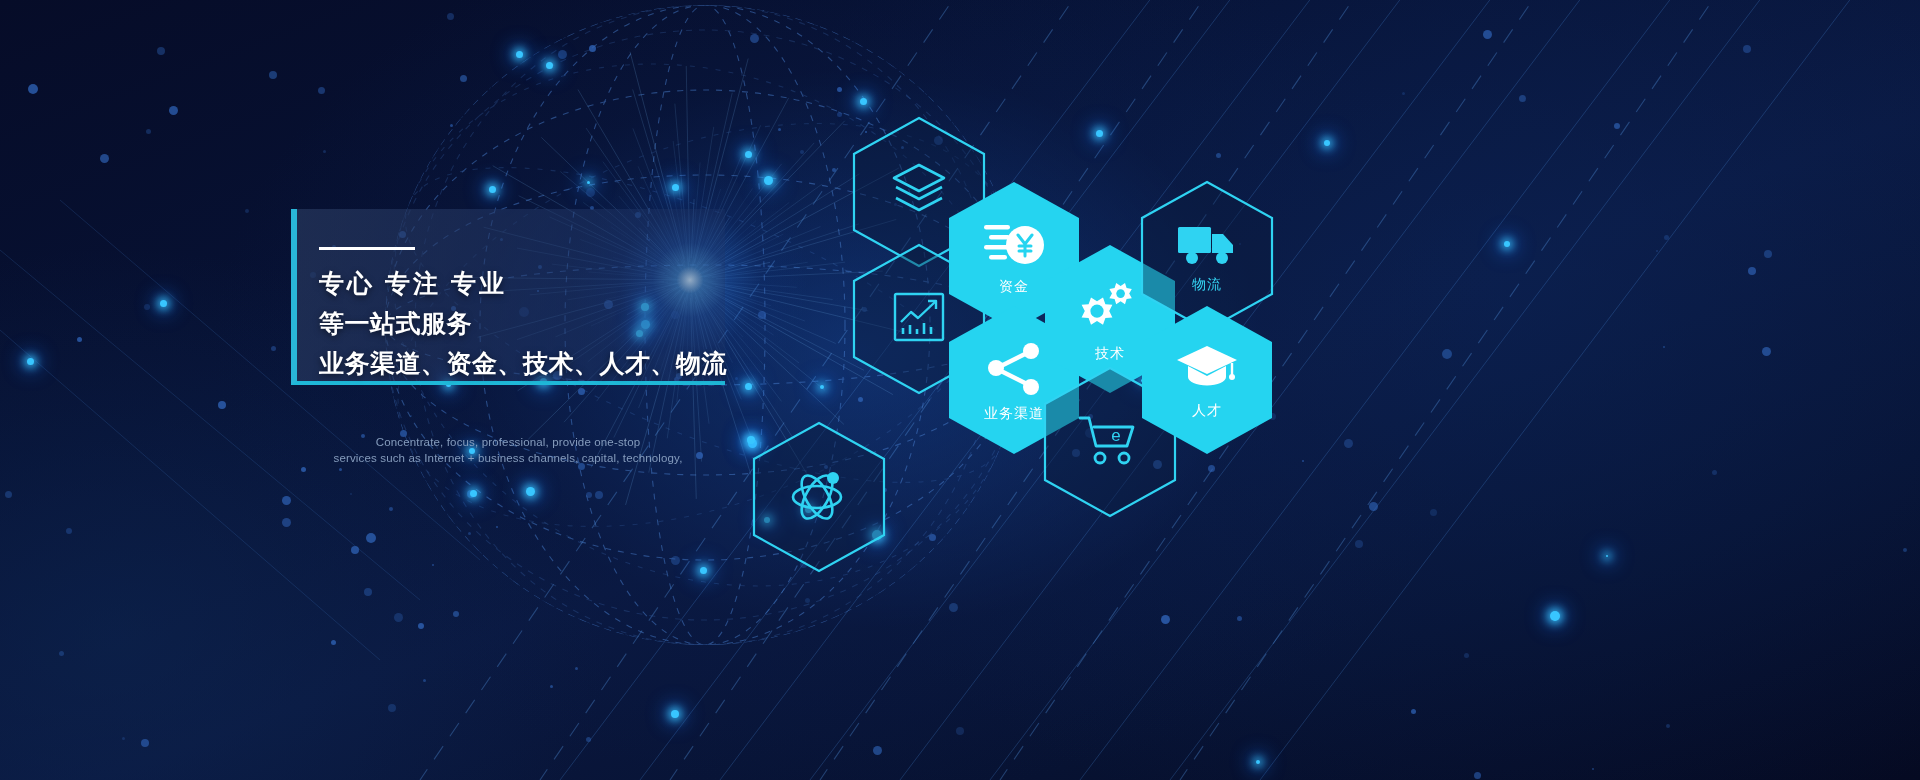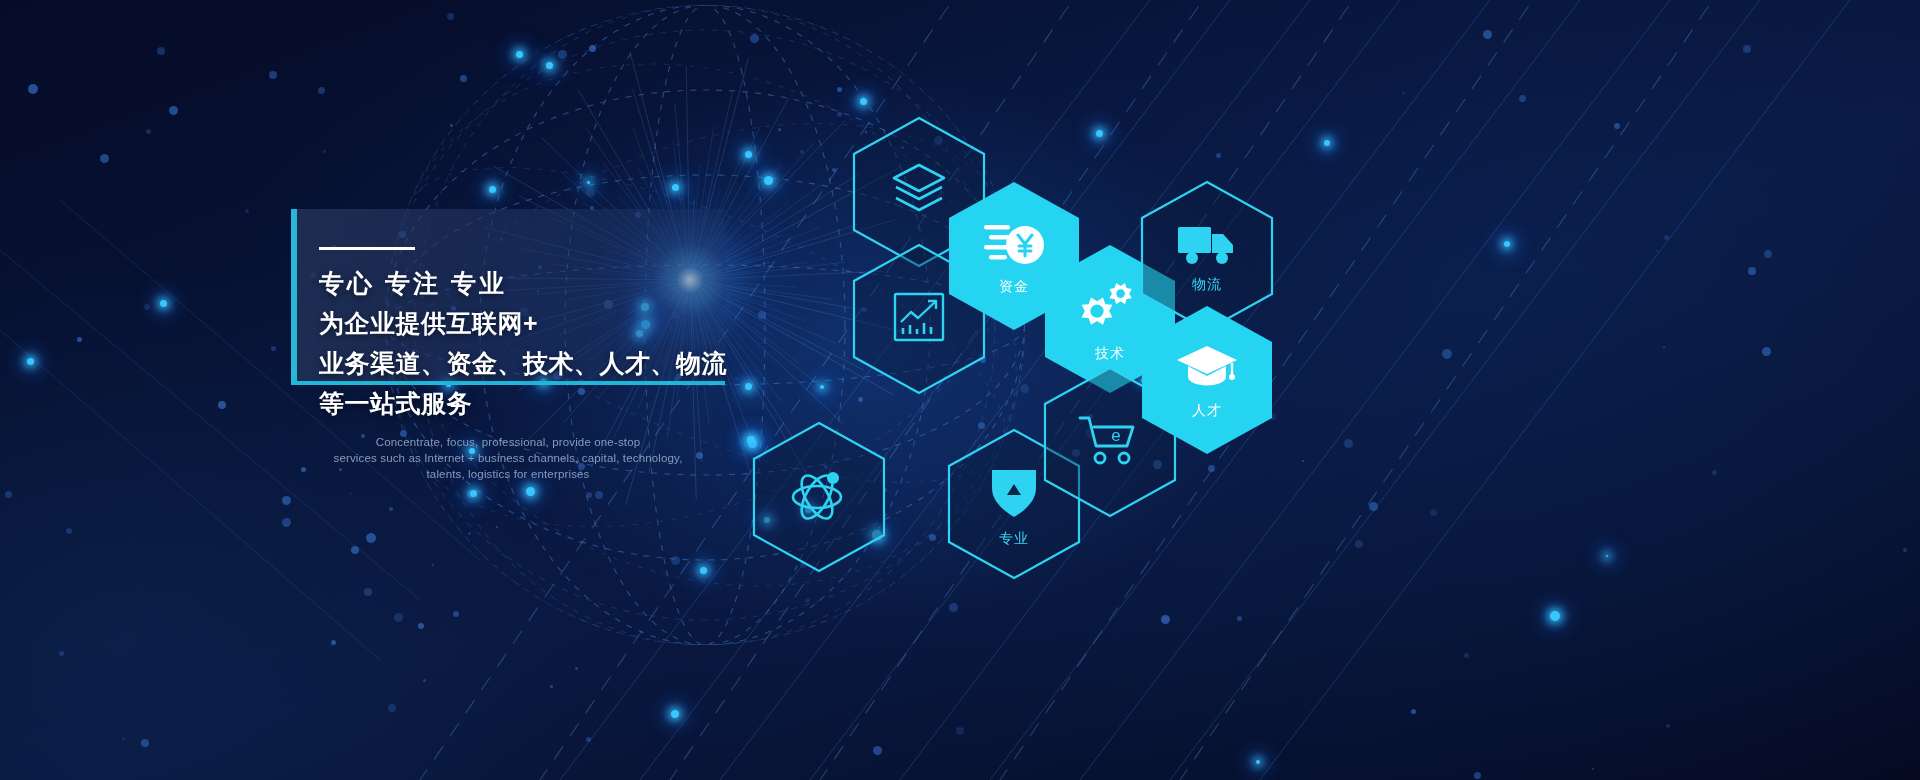--- a/index.html
+++ b/index.html
@@ -435,29 +435,27 @@
       <span class="dot glow" style="left:1146px;top:310px;width:7px;height:7px"></span>
       <span class="dot glow" style="left:805px;top:506px;width:7px;height:7px"></span>
       <span class="dot glow" style="left:700px;top:567px;width:7px;height:7px"></span>
       <span class="dot glow" style="left:27px;top:358px;width:7px;height:7px"></span>
       <span class="dot glow" style="left:160px;top:300px;width:7px;height:7px"></span>
     </div>
 
   <div id="text-panel">
     <div id="rule"></div>
     <div class="hl l1">专心  专注  专业</div>
-    <div class="hl l2">为企业提供互联网+</div>
+    <div class="hl l4">等一站式服务</div>
     <div class="hl l3">业务渠道、资金、技术、人才、物流</div>
-    <div class="hl l4">等一站式服务</div>
   </div>
 
   <div id="sub">
     <div>Concentrate, focus, professional, provide one-stop</div>
     <div>services such as Internet + business channels, capital, technology,</div>
-    <div>talents, logistics for enterprises</div>
   </div>
 
   <div id="hexes">
       <div class="hex big outline" style="left:852px; top:116px;">
         <div class="shape">
           <svg width="134" height="152" viewBox="0 0 134 152">
             <polygon points="67,2 132,38 132,114 67,150 2,114 2,38" fill="rgba(10,28,62,.40)" stroke="#2fd3f2" stroke-width="2.2"></polygon>
           </svg>
         </div>
         <div class="content">
@@ -525,32 +523,37 @@
               <g stroke="#25d4f0" stroke-width="3" stroke-linecap="round" fill="none">
                 <path d="M35 15l7 9 7-9"></path>
                 <path d="M36 26h12"></path>
                 <path d="M36 31h12"></path>
                 <path d="M42 24v12"></path>
               </g>
             </svg></span>
           <span class="lbl">资金</span>
         </div>
       </div>
-      <div class="hex big outline" style="left:947px; top:428px;">
-        <div class="shape">
-          <svg width="134" height="152" viewBox="0 0 134 152">
-            <polygon points="67,2 132,38 132,114 67,150 2,114 2,38" fill="rgba(10,28,62,.40)" stroke="#2fd3f2" stroke-width="2.2"></polygon>
-          </svg>
-        </div>
-        <div class="content">
-          <span class="ico"><svg width="56" height="58" viewBox="0 0 56 58" fill="#2fd3f2">
-              <path d="M6 6h44v18c0 13-11 22.5-22 29C17 46.5 6 37 6 24V6z"></path>
-              <path d="M28 20l7 11H21l7-11z" fill="#0d2546"></path>
-            </svg></span>
-          <span class="lbl">专业</span>
+      <div class="hex big filled" style="left:947px; top:304px;">
+        <div class="shape">
+          <svg width="134" height="152" viewBox="0 0 134 152">
+            <polygon points="67,2 132,38 132,114 67,150 2,114 2,38" fill="#25d4f0"></polygon>
+          </svg>
+        </div>
+        <div class="content">
+          <span class="ico"><svg width="58" height="56" viewBox="0 0 58 56" fill="#ffffff">
+              <circle cx="46" cy="10" r="8"></circle>
+              <circle cx="11" cy="27" r="8"></circle>
+              <circle cx="46" cy="46" r="8"></circle>
+              <g stroke="#ffffff" stroke-width="4.5" stroke-linecap="round">
+                <path d="M18 24 40 13"></path>
+                <path d="M18 31 40 42"></path>
+              </g>
+            </svg></span>
+          <span class="lbl">业务渠道</span>
         </div>
       </div>
       <div class="hex big filled" style="left:1043px; top:243px;">
         <div class="shape">
           <svg width="134" height="152" viewBox="0 0 134 152">
             <polygon points="67,2 132,38 132,114 67,150 2,114 2,38" fill="#25d4f0"></polygon>
           </svg>
         </div>
         <div class="content">
           <span class="ico"><svg width="62" height="58" viewBox="0 0 62 58" fill="#ffffff">

